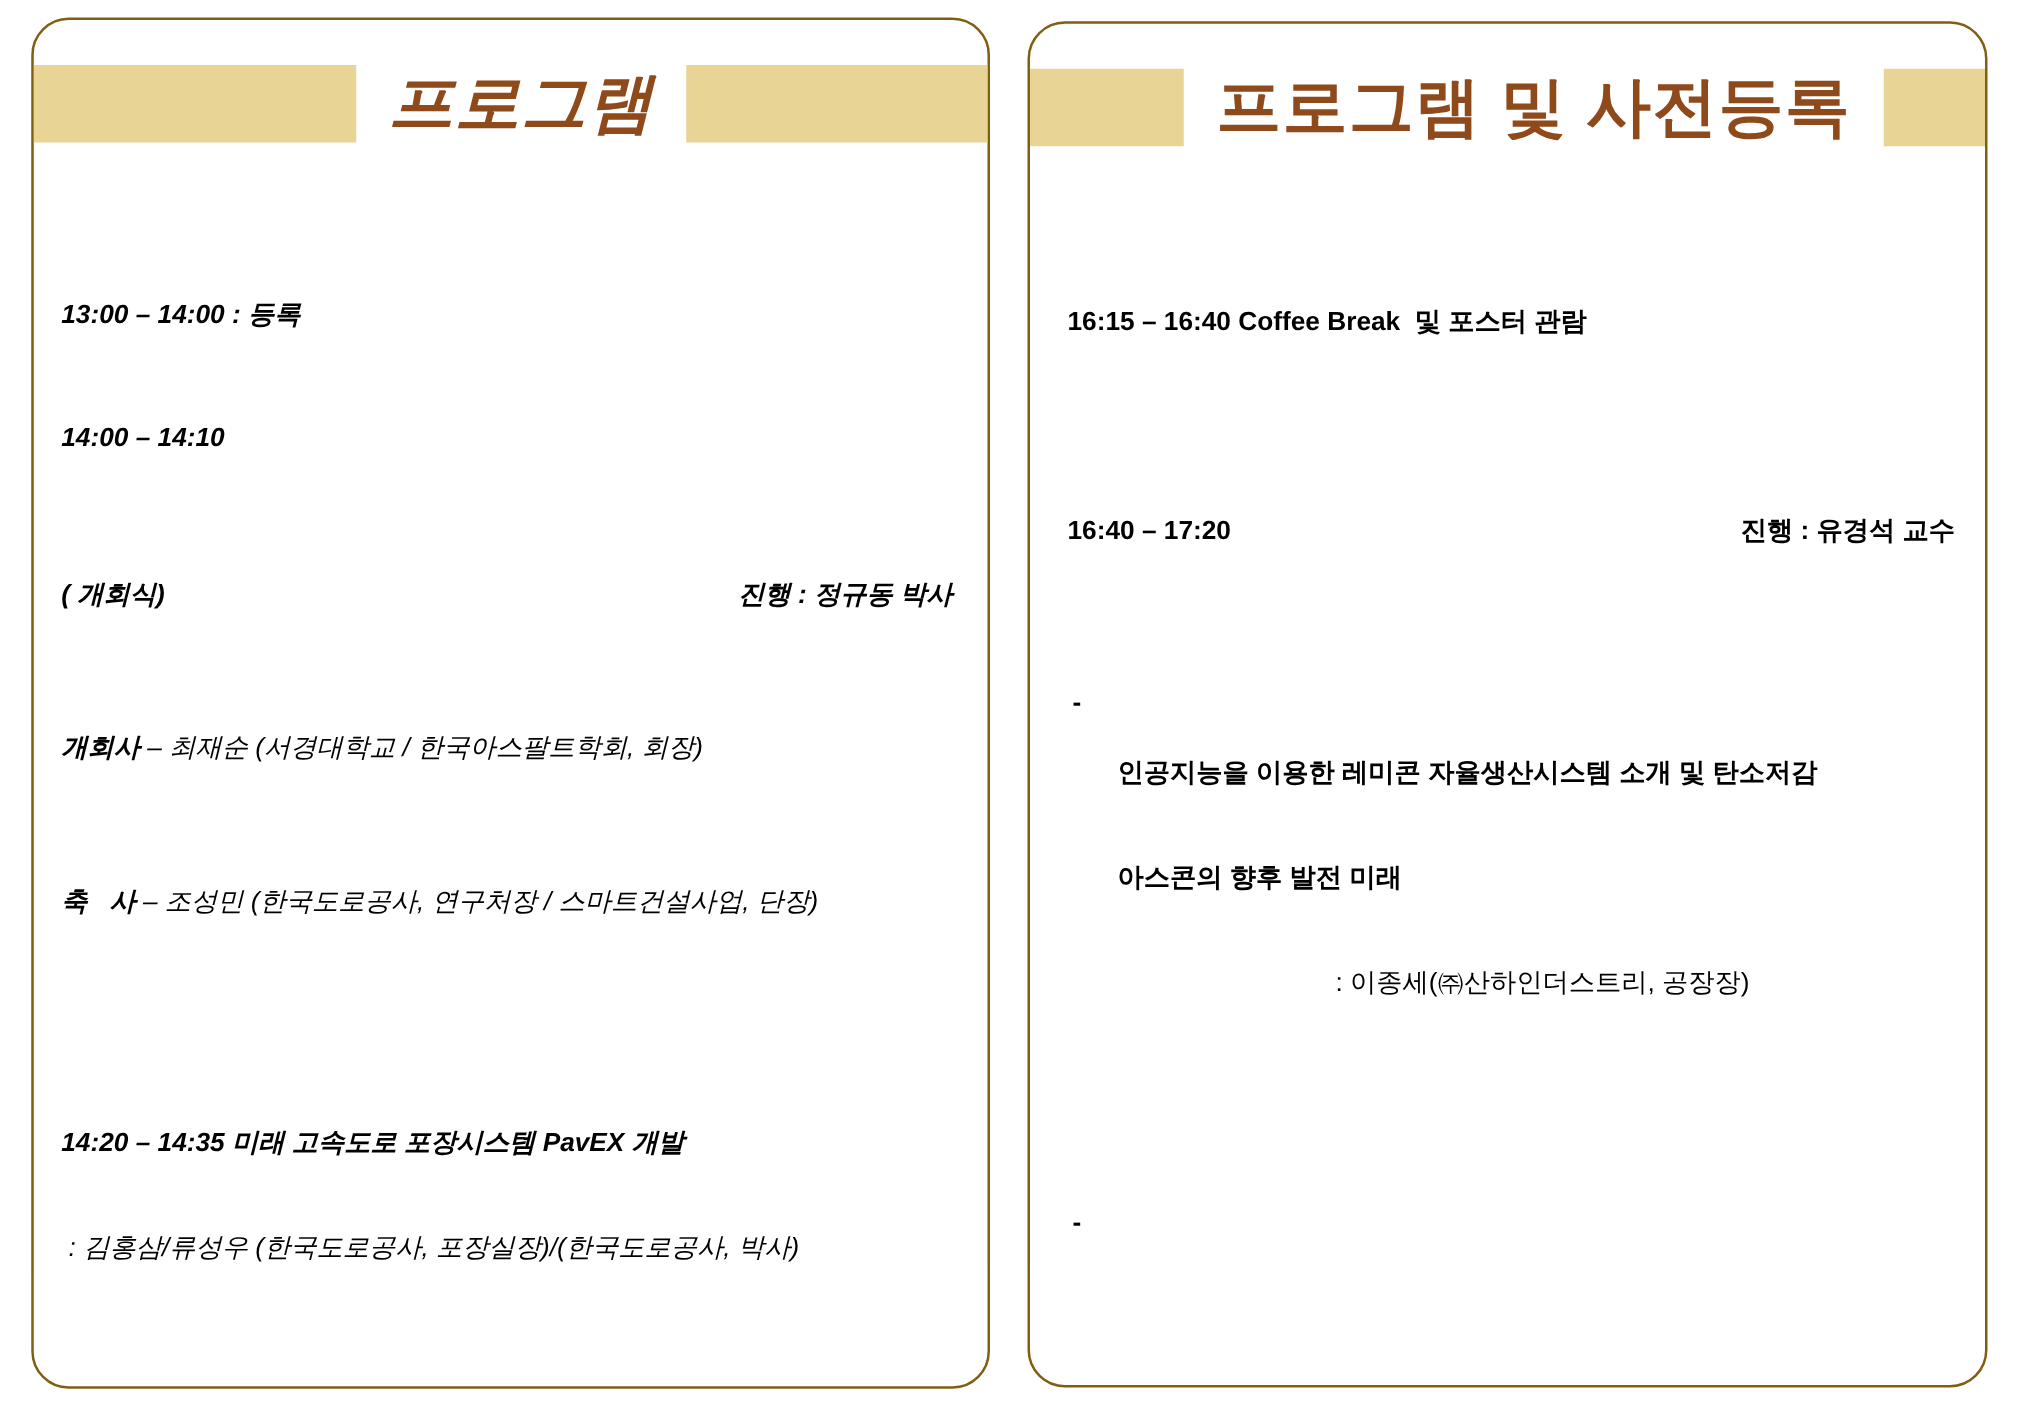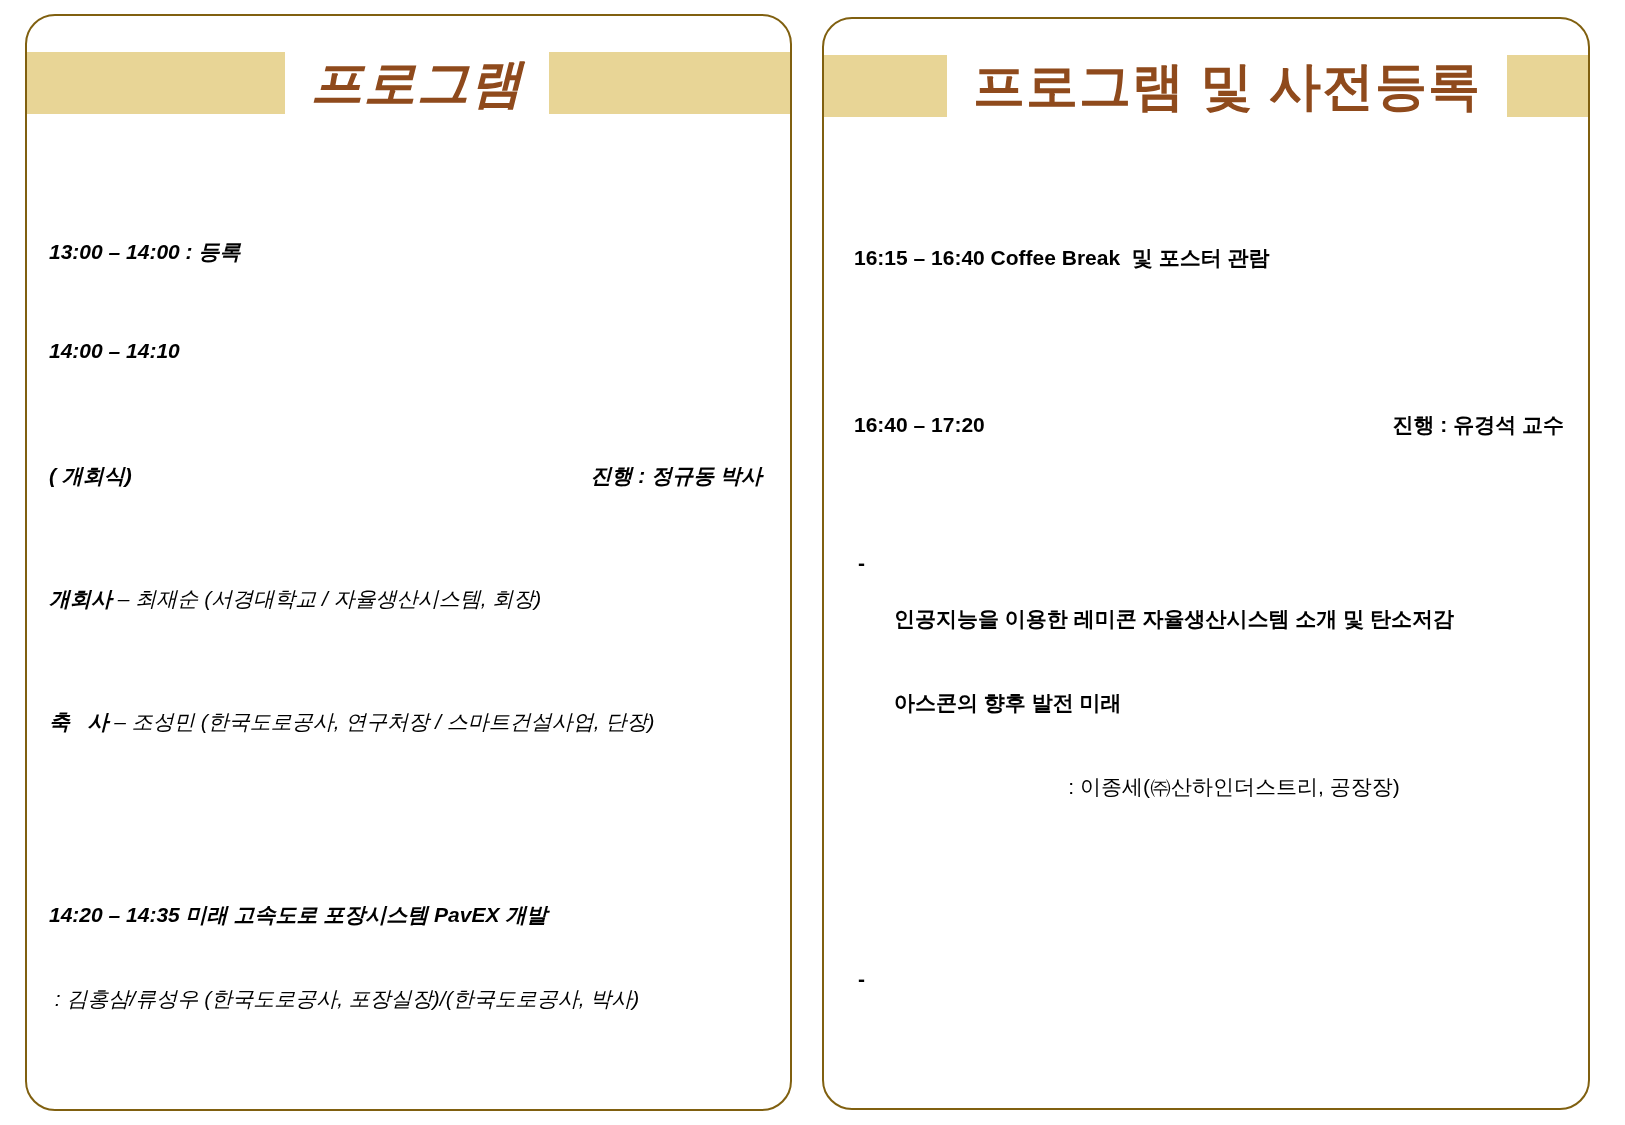--- a/index.html
+++ b/index.html
@@ -76,21 +76,21 @@
     <div class="content">
 
       <div class="b mt12">13:00 – 14:00 : 등록</div>
       <div class="b mt14">14:00 – 14:10</div>
 
       <div class="row2 mt13">
         <span class="b">( 개회식)</span>
         <span class="b">진행 : 정규동 박사</span>
       </div>
 
-      <div class="mt11"><span class="b">개회사</span><span> – 최재순 (서경대학교 / 자율생산시스템, 회장)</span></div>
+      <div class="mt11"><span class="b">개회사</span><span> – 최재순 (서경대학교 / 한국아스팔트학회, 회장)</span></div>
 
       <div class="mt11"><span class="b">축   사</span><span> – 조성민 (한국도로공사, 연구처장 / 스마트건설사업, 단장)</span></div>
 
       <div class="mt25">
         <div class="b">14:20 – 14:35 미래 고속도로 포장시스템 PavEX 개발</div>
         <div> : 김홍삼/류성우 (한국도로공사, 포장실장)/(한국도로공사, 박사)</div>
       </div>
 
       
 

